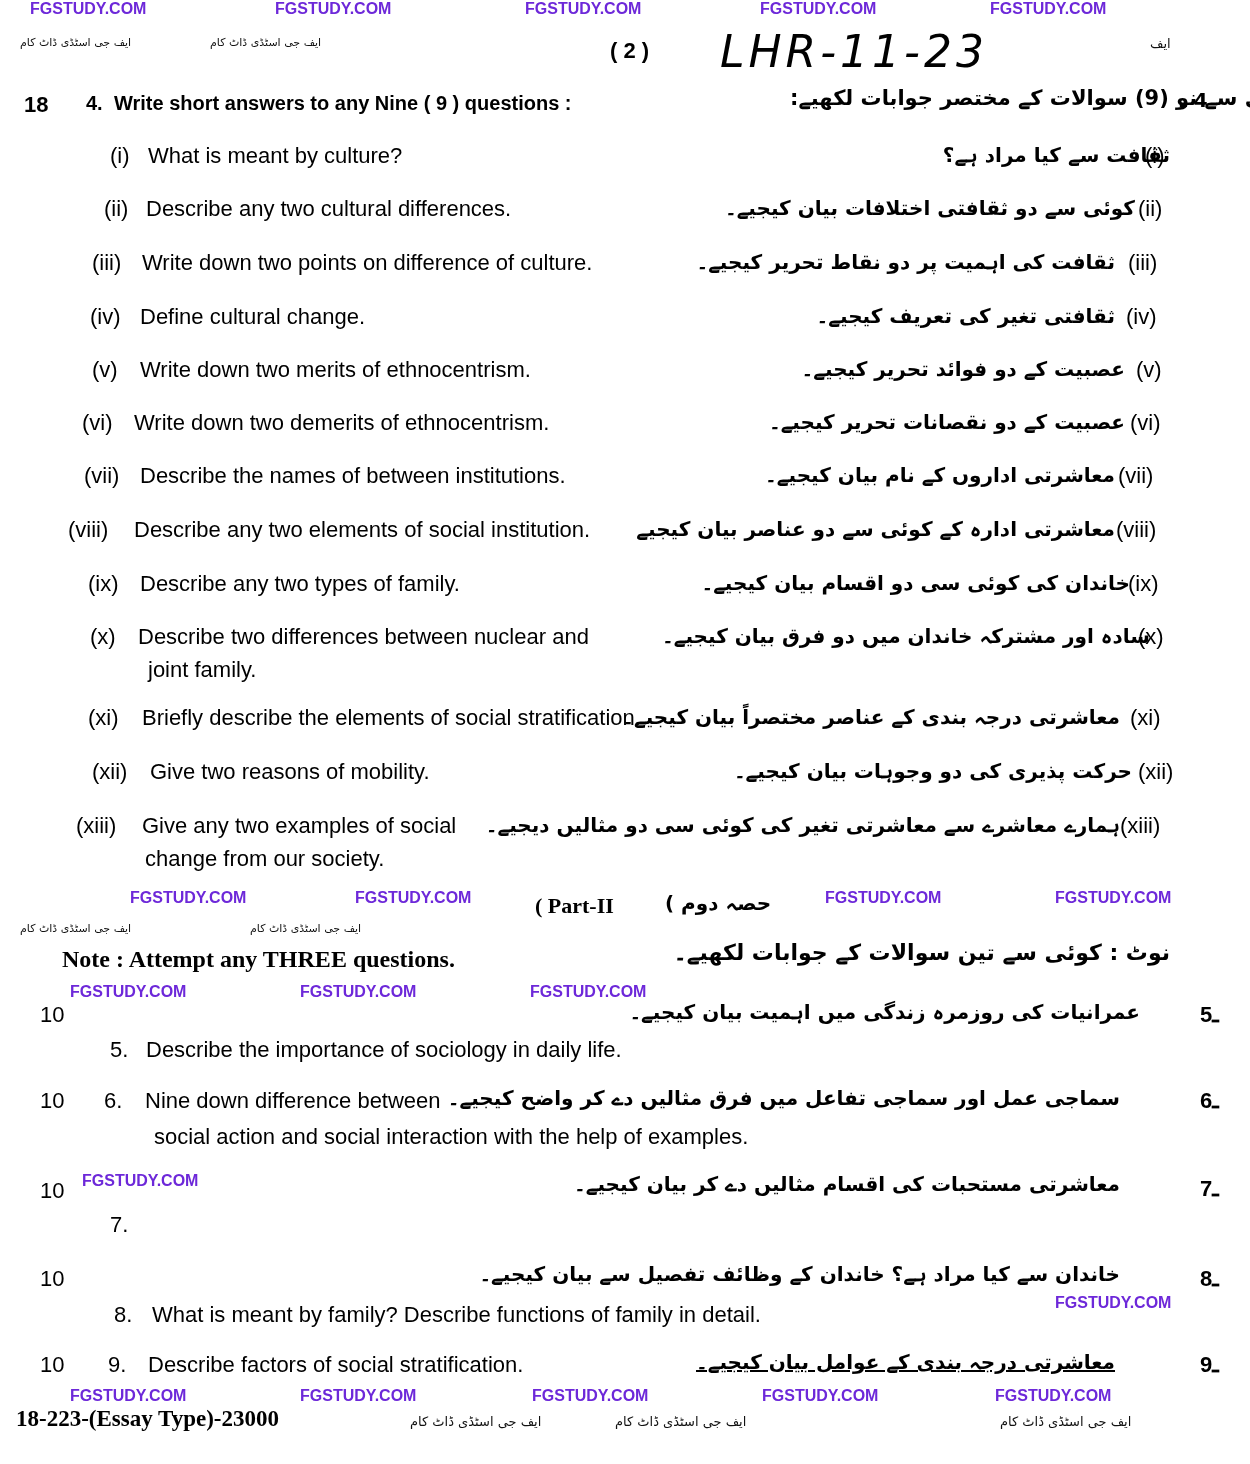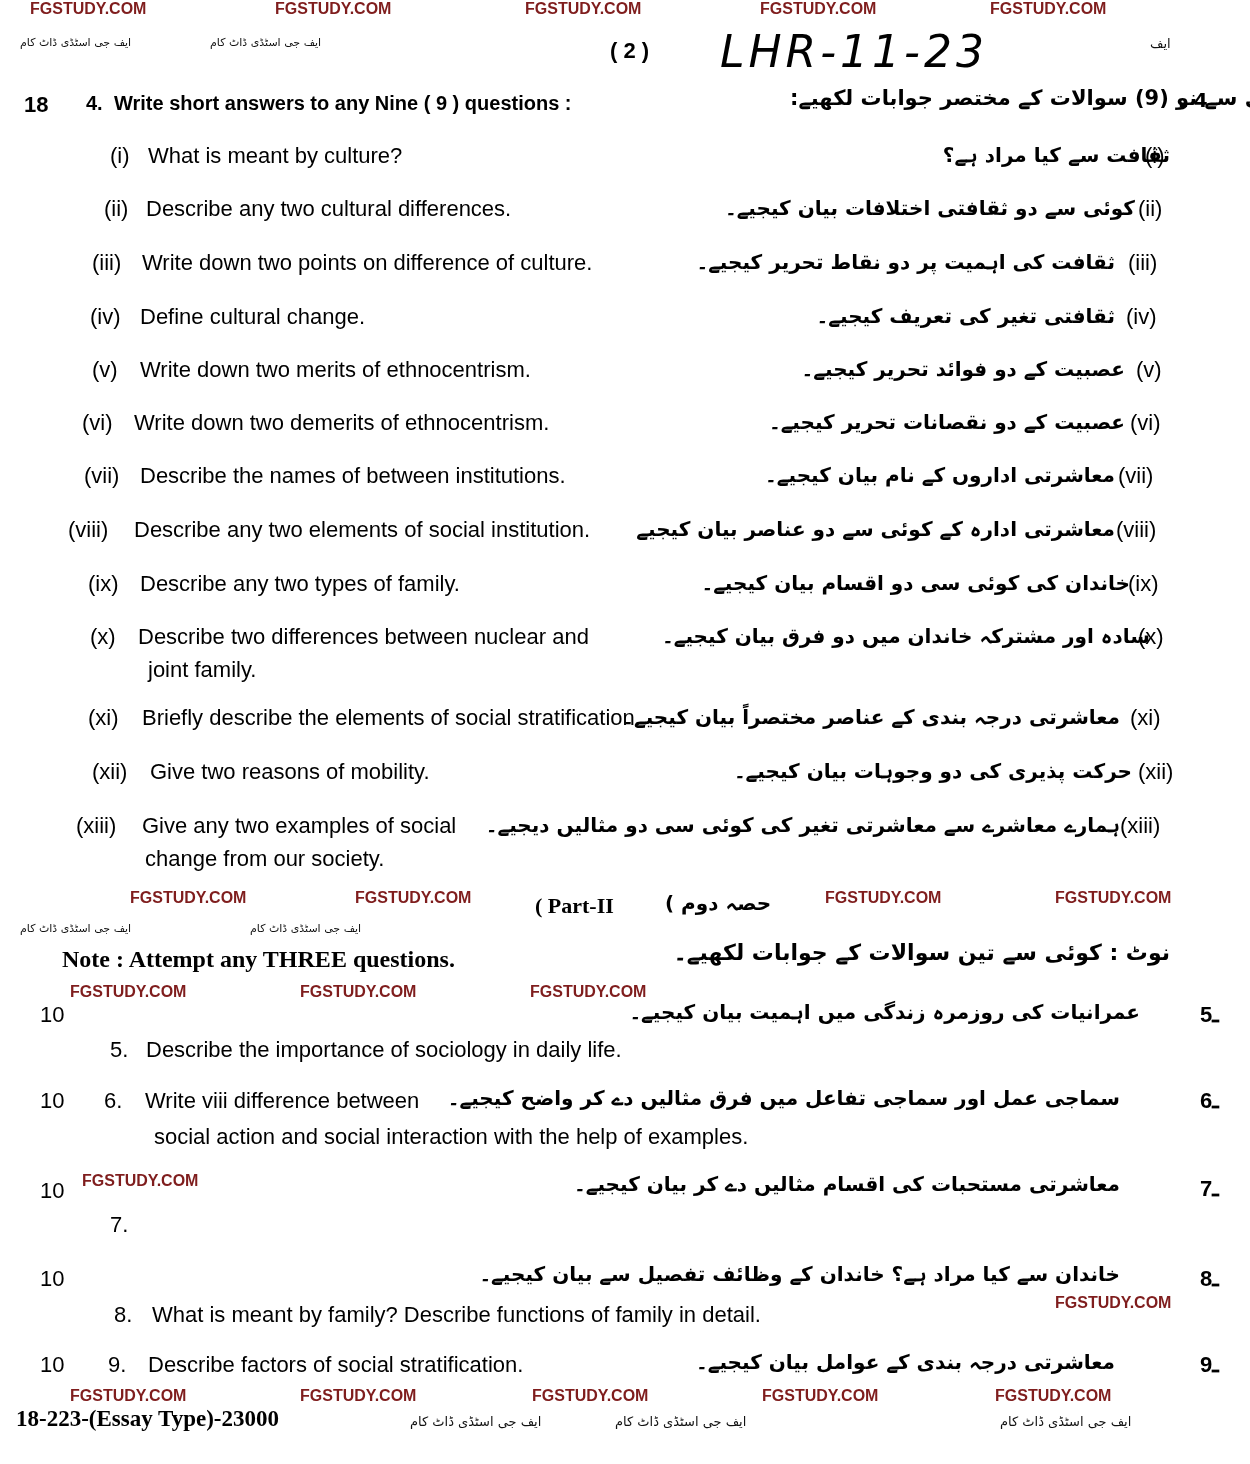--- a/index.html
+++ b/index.html
@@ -1,19 +1,19 @@
 <!DOCTYPE html>
 <html><head>
 <meta charset="utf-8">
 <style>
   html,body{margin:0;padding:0;background:#fff;}
   body{width:1250px;height:1464px;position:relative;overflow:hidden;color:#000;
        font-family:"Liberation Sans",sans-serif;}
   .abs{position:absolute;white-space:nowrap;}
-  .wm{font-family:"Liberation Sans",sans-serif;font-weight:bold;font-size:16px;color:#7f1d1d;letter-spacing:0px;}
+  .wm{font-family:"Liberation Sans",sans-serif;font-weight:bold;font-size:16px;color:#6d28d9;letter-spacing:0px;}
   .urwm{font-family:"DejaVu Sans",sans-serif;font-size:11px;color:#111;direction:rtl;}
   .en{font-family:"Liberation Sans",sans-serif;font-size:22px;}
   .ur{font-family:"DejaVu Sans",sans-serif;font-size:20px;font-weight:bold;direction:rtl;}
   .num{font-family:"Liberation Sans",sans-serif;font-size:22px;}
   .serif{font-family:"Liberation Serif",serif;font-weight:bold;}
   .hand{font-family:"DejaVu Sans",sans-serif;font-size:44px;font-style:italic;letter-spacing:4px;font-weight:300;}
   .qrow{position:absolute;left:0;width:1250px;height:40px;}
 </style>
 </head>
 <body>
@@ -155,21 +155,21 @@
   <div class="qrow" style="top:1000px;height:70px;">
     <span class="abs num" style="left:40px;top:2px;">10</span>
     <span class="abs ur" style="right:110px;top:0px;">عمرانیات کی روزمرہ زندگی میں اہمیت بیان کیجیے۔</span>
     <span class="abs num" style="left:1200px;top:2px;font-weight:bold;">5ـ</span>
     <span class="abs en" style="left:110px;top:37px;">5.</span>
     <span class="abs en" style="left:146px;top:37px;">Describe the importance of sociology in daily life.</span>
   </div>
   <div class="qrow" style="top:1086px;height:70px;">
     <span class="abs num" style="left:40px;top:2px;">10</span>
     <span class="abs en" style="left:104px;top:2px;">6.</span>
-    <span class="abs en" style="left:145px;top:2px;">Write viii difference between</span>
+    <span class="abs en" style="left:145px;top:2px;">Nine down difference between</span>
     <span class="abs ur" style="right:130px;top:0px;">سماجی عمل اور سماجی تفاعل میں فرق مثالیں دے کر واضح کیجیے۔</span>
     <span class="abs num" style="left:1200px;top:2px;font-weight:bold;">6ـ</span>
     <span class="abs en" style="left:154px;top:38px;">social action and social interaction with the help of examples.</span>
   </div>
   <div class="qrow" style="top:1172px;height:70px;">
     <span class="abs num" style="left:40px;top:6px;">10</span>
     <span class="abs wm" style="left:82px;top:0px;">FGSTUDY.COM</span>
     <span class="abs ur" style="right:130px;top:0px;">معاشرتی مستحبات کی اقسام مثالیں دے کر بیان کیجیے۔</span>
     <span class="abs num" style="left:1200px;top:4px;font-weight:bold;">7ـ</span>
     <span class="abs en" style="left:110px;top:40px;">7.</span>
@@ -179,21 +179,21 @@
     <span class="abs ur" style="right:130px;top:-2px;">خاندان سے کیا مراد ہے؟ خاندان کے وظائف تفصیل سے بیان کیجیے۔</span>
     <span class="abs num" style="left:1200px;top:2px;font-weight:bold;">8ـ</span>
     <span class="abs en" style="left:114px;top:38px;">8.</span>
     <span class="abs en" style="left:152px;top:38px;">What is meant by family?  Describe functions of family in detail.</span>
     <span class="abs wm" style="left:1055px;top:30px;">FGSTUDY.COM</span>
   </div>
   <div class="qrow" style="top:1350px;">
     <span class="abs num" style="left:40px;top:2px;">10</span>
     <span class="abs en" style="left:108px;top:2px;">9.</span>
     <span class="abs en" style="left:148px;top:2px;">Describe factors of social stratification.</span>
-    <span class="abs ur" style="right:135px;top:0px;">معاشرتی درجہ بندی کے عوامل بیان کیجیے۔</span>
+    <span class="abs ur" style="right:135px;top:0px;text-decoration:underline;">معاشرتی درجہ بندی کے عوامل بیان کیجیے۔</span>
     <span class="abs num" style="left:1200px;top:2px;font-weight:bold;">9ـ</span>
   </div>
 </div>
 
 <div>
   <span class="abs wm" style="left:70px;top:1387px;">FGSTUDY.COM</span>
   <span class="abs wm" style="left:300px;top:1387px;">FGSTUDY.COM</span>
   <span class="abs wm" style="left:532px;top:1387px;">FGSTUDY.COM</span>
   <span class="abs wm" style="left:762px;top:1387px;">FGSTUDY.COM</span>
   <span class="abs wm" style="left:995px;top:1387px;">FGSTUDY.COM</span>

